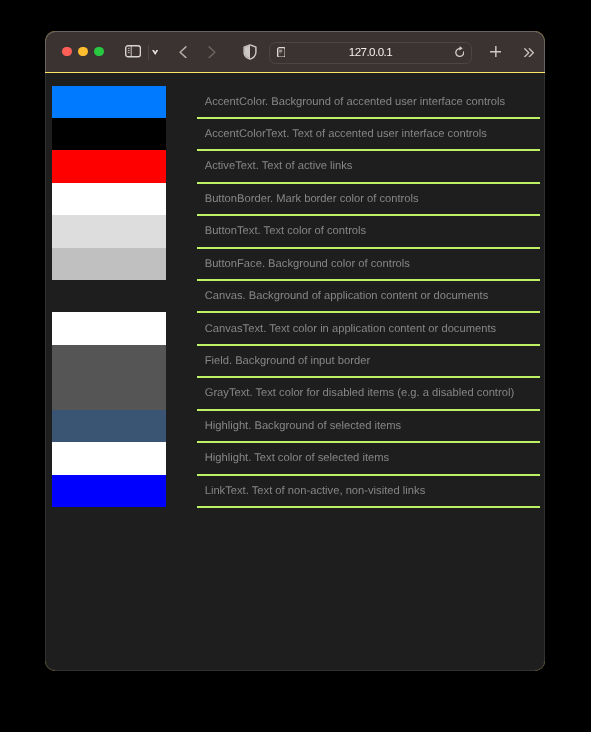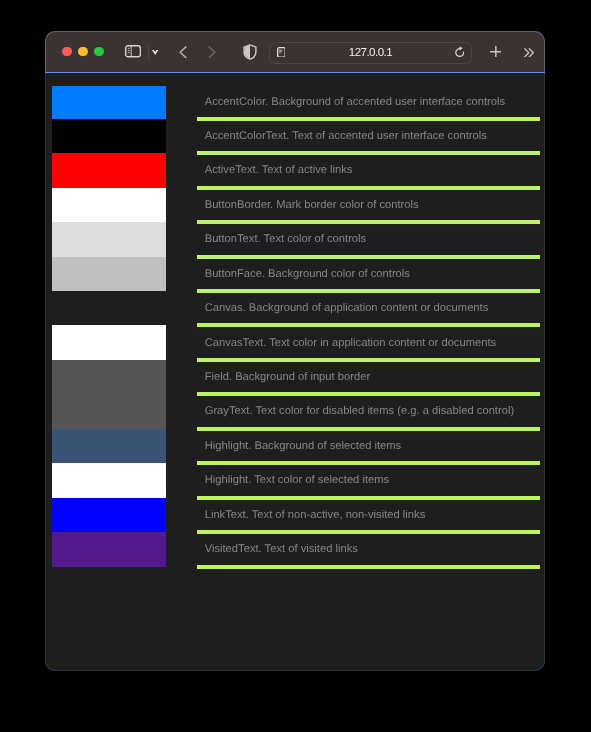--- a/index.html
+++ b/index.html
@@ -2,40 +2,40 @@
 <html><head>
 <meta charset="utf-8">
 <title>System Colors</title>
 <style>
   html,body{margin:0;padding:0;}
   body{width:591px;height:732px;background:#000;overflow:hidden;
        font-family:"Liberation Sans",sans-serif;
        -webkit-font-smoothing:antialiased;
        text-rendering:geometricPrecision;}
   .window{position:absolute;left:45px;top:31px;width:500.4px;height:640px;
-          background:#3b82f6;border-radius:10.5px;overflow:hidden;
+          background:#fde047;border-radius:10.5px;overflow:hidden;
           box-sizing:border-box;}
   .win-border{position:absolute;left:0;top:0;right:0;bottom:0;border-radius:10.5px;
               box-shadow:inset 0 0 0 1px rgba(255,255,255,0.085);pointer-events:none;z-index:5;}
   .win-border-top{position:absolute;left:0;top:0;right:0;height:42px;border-radius:10.5px 10.5px 0 0;
               box-shadow:inset 0 0 0 1px rgba(255,255,255,0.17);pointer-events:none;z-index:6;}
   .toolbar{position:relative;height:41px;background:#3b3331;}
   .lights{position:absolute;left:17.3px;top:15.7px;display:flex;gap:6.05px;}
   .light{width:9.8px;height:9.8px;border-radius:50%;}
   .l-red{background:#ff5f57;}
   .l-yellow{background:#febc2e;}
   .l-green{background:#28c840;}
   .content{position:absolute;left:0;top:42px;right:0;bottom:0;background:#1e1e1e;overflow:hidden;}
   .table{position:absolute;left:7px;top:13.4px;width:487.9px;border-collapse:collapse;
          table-layout:fixed;}
   .table td{padding:0;vertical-align:middle;}
   .c-swatch{width:113.9px;position:relative;}
   .sw{position:absolute;left:0;top:0;width:113.9px;height:100%;}
   .c-gap{width:31.5px;}
-  .c-desc{border-bottom:4px solid #bef264;height:30.44px;}
+  .c-desc{border-bottom:2px solid #bef264;height:30.44px;}
   .desc{font-size:11.2px;color:#868686;line-height:12.2px;
         padding:7.3px 5px 7.3px 7.3px;}
 
   .tb-btn{position:absolute;display:flex;align-items:center;justify-content:center;}
   .sidebar-btn{left:80.3px;top:14.1px;width:16.1px;height:12.5px;}
   .sidebar-chev{left:106.9px;top:19.4px;width:6.4px;height:5px;}
   .tb-sep{position:absolute;left:102.5px;top:13.8px;width:1px;height:15px;background:#4e4744;}
   .back-btn{left:133.7px;top:14.6px;width:8px;height:12.5px;}
   .fwd-btn{left:163.1px;top:14.6px;width:8px;height:12.5px;}
   .shield-btn{left:198.2px;top:13.2px;width:14px;height:15px;}
@@ -242,25 +242,16 @@
           </tr>
           <tr class="row">
             <td class="c-swatch">
               <span class="sw" style="background: rgb(0, 0, 255);"></span>
             </td>
             <td class="c-gap"></td>
             <td class="c-desc">
               <div class="desc">LinkText. Text of non-active, non-visited links</div>
             </td>
           </tr>
-          <tr class="row">
-            <td class="c-swatch">
-              <span class="sw" style="background: rgb(82, 26, 141);"></span>
-            </td>
-            <td class="c-gap"></td>
-            <td class="c-desc">
-              <div class="desc">VisitedText. Text of visited links</div>
-            </td>
-          </tr>
         </tbody>
     </table>
   </div>
 </div>
 
 </body></html>

